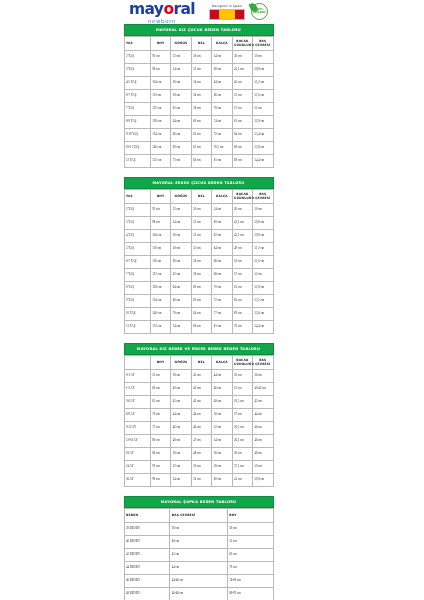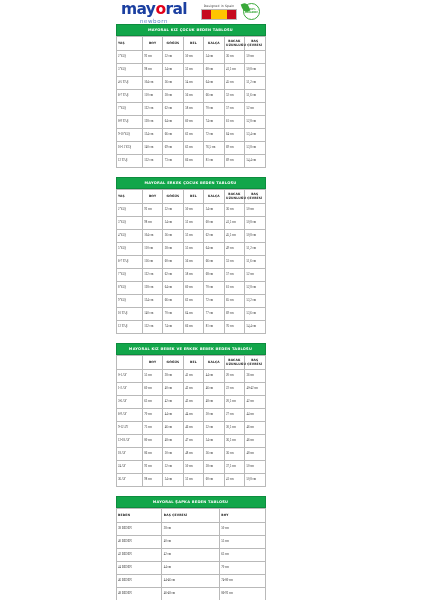--- a/index.html
+++ b/index.html
@@ -1,21 +1,21 @@
 <!DOCTYPE html>
 <html><head>
 <meta charset="utf-8">
 <style>
   html,body{margin:0;padding:0;}
   body{
     width:424px;height:600px;background:#ffffff;
     font-family:"Liberation Serif",serif;
     color:#222;overflow:hidden;
   }
-  .page{width:381px;height:600px;position:relative;}
+  .page{width:381px;height:600px;position:relative;padding-left:8px;}
 
   
   .header{
     display:flex;align-items:flex-start;justify-content:center;
     gap:14px;padding-top:2px;height:22px;
   }
   .logo{display:flex;flex-direction:column;align-items:center;line-height:1;}
   .logo-main{
     font-family:"DejaVu Sans",sans-serif;
     font-size:15.5px;font-weight:700;letter-spacing:-0.6px;

